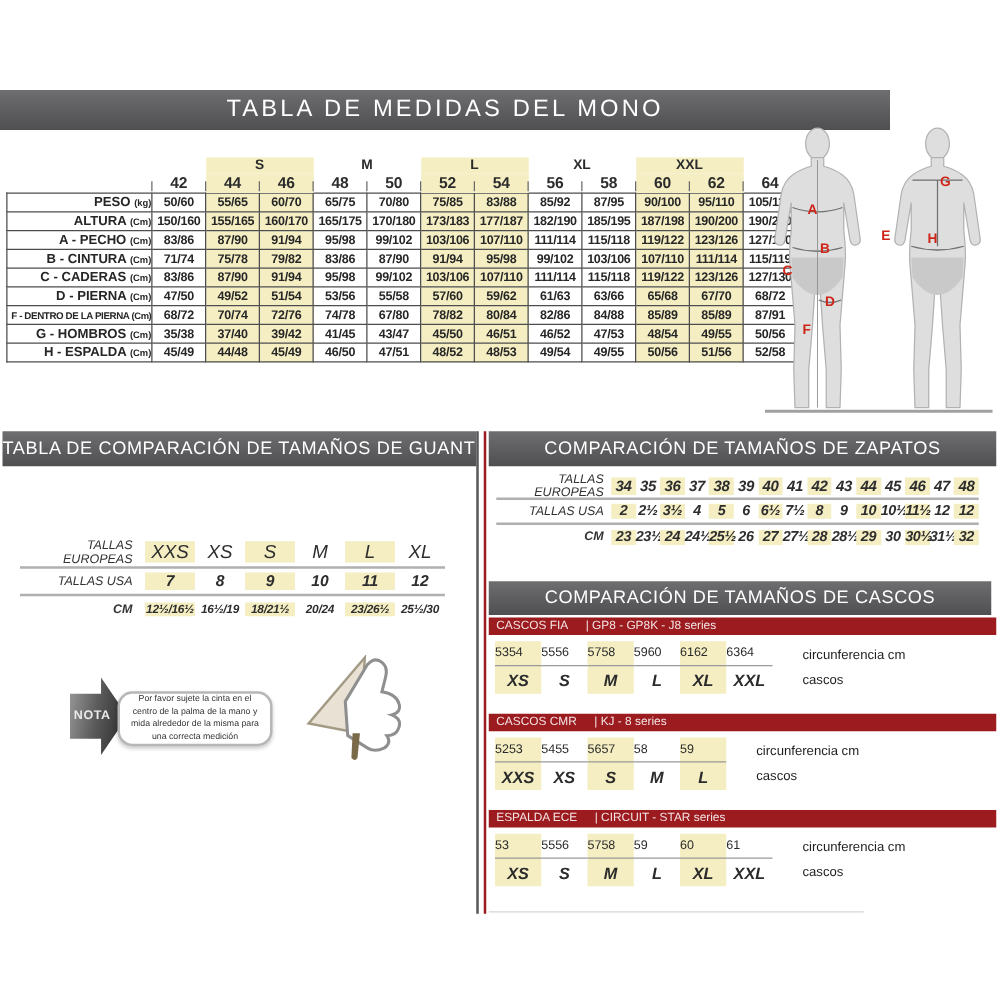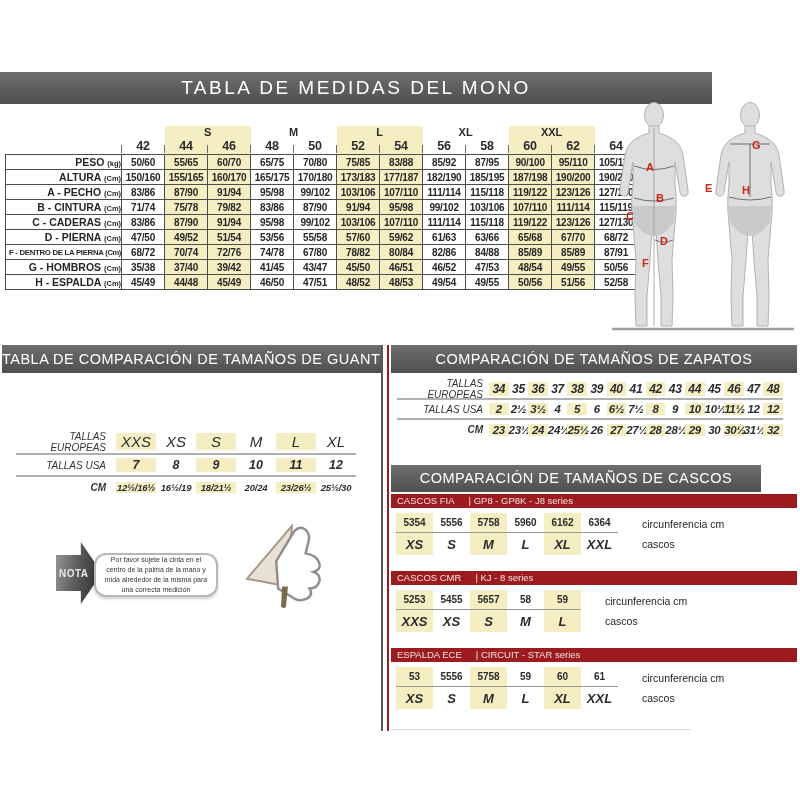--- a/index.html
+++ b/index.html
@@ -9,21 +9,21 @@
     font-family:"Liberation Sans", sans-serif; color:#2b2b2b;
   }
   
   .bar {
     position:absolute; background:linear-gradient(#6e6e70,#4f4f51);
     color:#fff; text-align:center; white-space:nowrap; overflow:hidden;
   }
   .bar-main { left:0; top:72px; width:712px; height:32px; line-height:32px; font-size:19px; letter-spacing:2.5px; }
   .bar-gloves { left:2px; top:345px; width:379px; height:28px; line-height:28px; font-size:14.5px; letter-spacing:.5px; }
   .bar-shoes  { left:391px; top:345px; width:406px; height:28px; line-height:28px; font-size:14.5px; letter-spacing:.5px; }
-  .bar-helmets{ left:391px; top:465px; width:370px; height:27px; line-height:27px; font-size:14.5px; letter-spacing:.5px; }
+  .bar-helmets{ left:391px; top:465px; width:402px; height:27px; line-height:27px; font-size:14.5px; letter-spacing:.5px; }
 
   
   table.main-table { position:absolute; left:5px; top:126px; border-collapse:collapse; table-layout:fixed; }
   .main-table col.lblcol { width:88px; }
   .main-table col.szcol  { width:43px; }
   .main-table td { text-align:center; padding:0; }
   .main-table .ghead td { height:13px; font-weight:bold; font-size:11px; line-height:13px; border:none; }
   .main-table .sizes td { height:15px; font-weight:bold; font-size:12.5px; line-height:15px; border:none; position:relative; }
   .main-table .sizes td.sz::before { content:""; position:absolute; left:-0.5px; bottom:1px; width:1px; height:8px; background:#6b6b6b; }
   .main-table tbody td {
@@ -62,21 +62,21 @@
   .shoes-table .r0, .shoes-table .r1 { border-bottom:2px solid #b0b0b0; }
 
   
   .helmet-wrap { position:absolute; left:391px; top:494px; width:406px; }
   .hsec { margin-bottom:16px; }
   .hbar { height:14px; line-height:14px; background:#9b1b1f; color:#f3e4e4; font-size:9.5px; padding-left:6px; margin-bottom:5px; white-space:nowrap; }
   .hbar .hseries { margin-left:14px; }
   .hbody { display:flex; }
   .hgroups { display:flex; margin-left:5px; }
   .hgroup { width:37px; text-align:center; }
-  .hnums { display:flex; justify-content:center; align-items:center; height:20px; border-bottom:1px solid #999; font-weight:bold; font-size:10px; }
+  .hnums { display:flex; justify-content:flex-start; align-items:center; height:20px; border-bottom:1px solid #999; font-weight:normal; font-size:10px; }
   .hsize { height:22px; line-height:23px; font-weight:bold; font-style:italic; font-size:13px; }
   .hlabels { display:flex; flex-direction:column; margin-left:24px; font-size:10.5px; color:#1e1e1e; }
   .hlabels .hlab1 { height:20px; line-height:22px; }
   .hlabels .hlab2 { height:22px; line-height:22px; }
   .hfoot { position:absolute; left:391px; top:729px; width:300px; height:1px; background:#d6d6d6; }
 
   
   .div-gray { position:absolute; left:381px; top:345px; width:2px; height:386px; background:#58585a; }
   .div-red  { position:absolute; left:387px; top:345px; width:2px; height:386px; background:#9b1b1f; }
 

